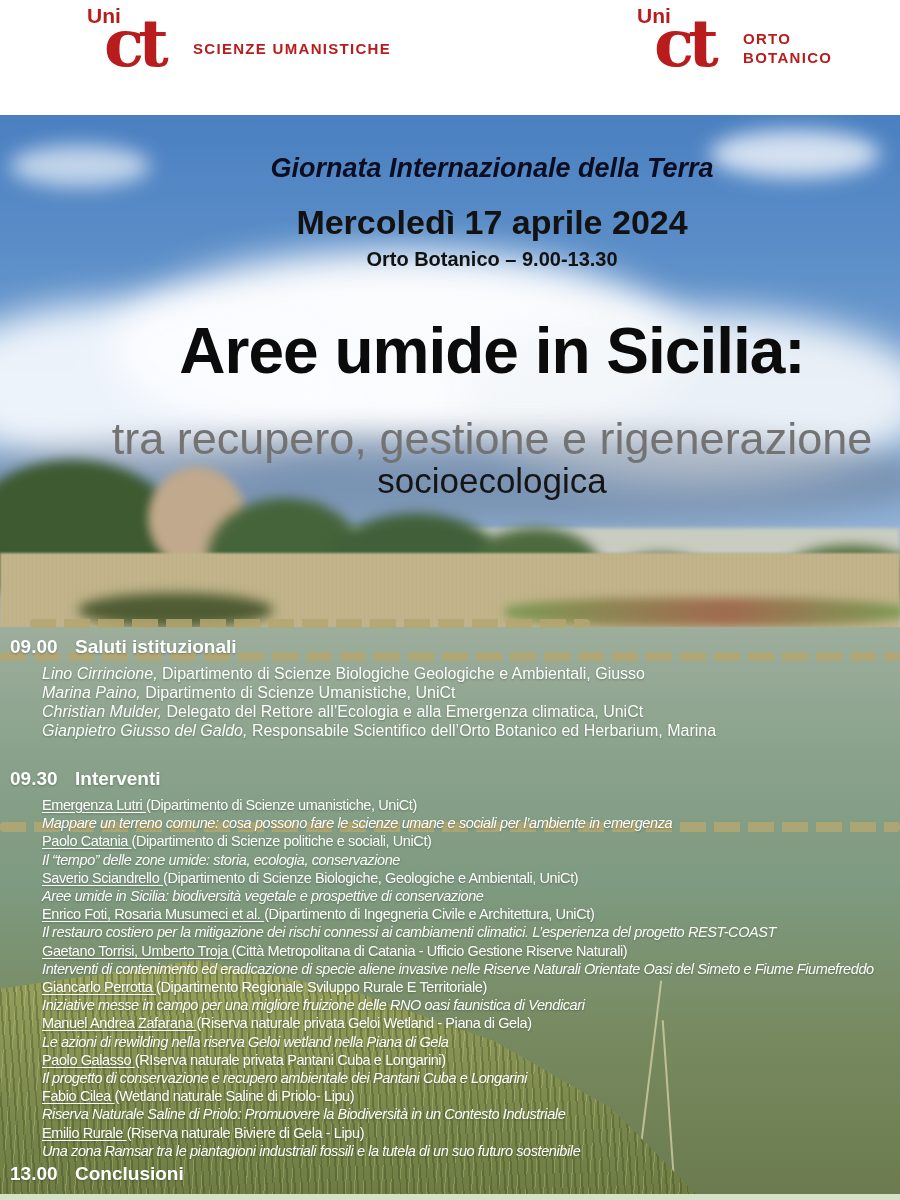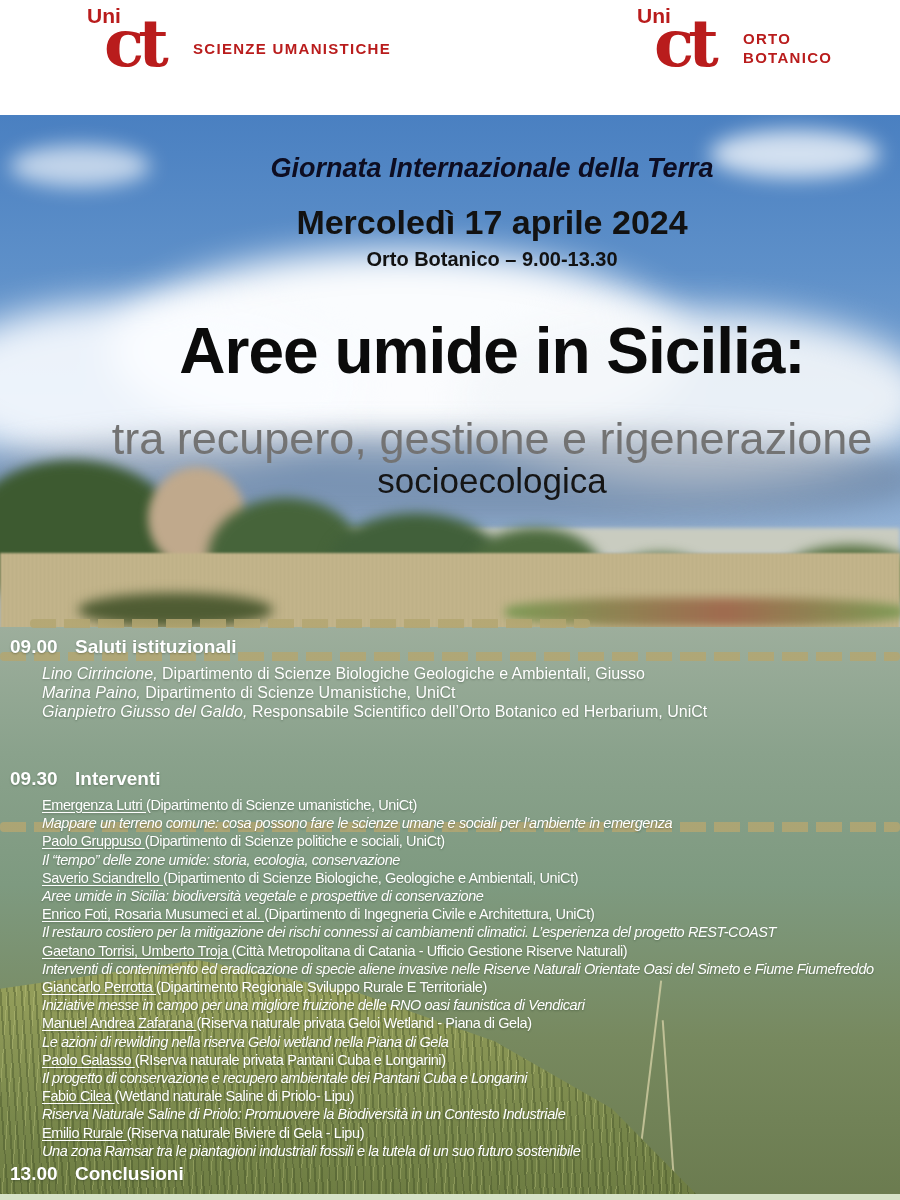--- a/index.html
+++ b/index.html
@@ -156,31 +156,32 @@
   </div>
 
   <div class="program">
     <div class="section-header sec-0">
       <span class="time">09.00</span>
       <span class="stitle">Saluti istituzionali</span>
     </div>
     <div class="saluti-list" id="saluti-list">
         <div class="entry-line"><span class="entry-name">Lino Cirrincione,</span><span> Dipartimento di Scienze Biologiche Geologiche e Ambientali, Giusso</span></div>
         <div class="entry-line"><span class="entry-name">Marina Paino,</span><span> Dipartimento di Scienze Umanistiche, UniCt</span></div>
-        <div class="entry-line"><span class="entry-name">Gianpietro Giusso del Galdo,</span><span> Responsabile Scientifico dell’Orto Botanico ed Herbarium, UniCt</span></div>
+        <div class="entry-line"><span class="entry-name">Christian Mulder,</span><span> Delegato del Rettore all’Ecologia e alla Emergenza climatica, UniCt</span></div>
+        <div class="entry-line"><span class="entry-name">Gianpietro Giusso del Galdo,</span><span> Responsabile Scientifico dell’Orto Botanico ed Herbarium, Marina</span></div>
       </div>
 
     <div class="section-header sec-1">
       <span class="time">09.30</span>
       <span class="stitle">Interventi</span>
     </div>
     <div class="talks-list" id="talks-list">
         <div class="talk-line"><span class="speaker">Emergenza Lutri </span><span>(Dipartimento di Scienze umanistiche, UniCt)</span></div>
         <div class="talk-title">Mappare un terreno comune: cosa possono fare le scienze umane e sociali per l’ambiente in emergenza</div>
-        <div class="talk-line"><span class="speaker">Paolo Gruppuso </span><span>(Dipartimento di Scienze politiche e sociali, UniCt)</span></div>
+        <div class="talk-line"><span class="speaker">Paolo Catania </span><span>(Dipartimento di Scienze politiche e sociali, UniCt)</span></div>
         <div class="talk-title">Il “tempo” delle zone umide: storia, ecologia, conservazione</div>
         <div class="talk-line"><span class="speaker">Saverio Sciandrello </span><span>(Dipartimento di Scienze Biologiche, Geologiche e Ambientali, UniCt)</span></div>
         <div class="talk-title">Aree umide in Sicilia: biodiversità vegetale e prospettive di conservazione</div>
         <div class="talk-line"><span class="speaker">Enrico Foti, Rosaria Musumeci et al. </span><span>(Dipartimento di Ingegneria Civile e Architettura, UniCt)</span></div>
         <div class="talk-title">Il restauro costiero per la mitigazione dei rischi connessi ai cambiamenti climatici. L’esperienza del progetto REST-COAST</div>
         <div class="talk-line"><span class="speaker">Gaetano Torrisi, Umberto Troja </span><span>(Città Metropolitana di Catania - Ufficio Gestione Riserve Naturali)</span></div>
         <div class="talk-title">Interventi di contenimento ed eradicazione di specie aliene invasive nelle Riserve Naturali Orientate Oasi del Simeto e Fiume Fiumefreddo</div>
         <div class="talk-line"><span class="speaker">Giancarlo Perrotta </span><span>(Dipartimento Regionale Sviluppo Rurale E Territoriale)</span></div>
         <div class="talk-title">Iniziative messe in campo per una migliore fruizione delle RNO oasi faunistica di Vendicari</div>
         <div class="talk-line"><span class="speaker">Manuel Andrea Zafarana </span><span>(Riserva naturale privata Geloi Wetland - Piana di Gela)</span></div>

